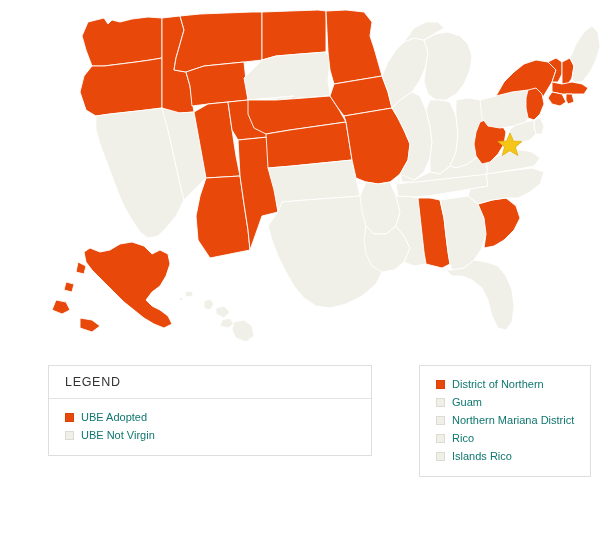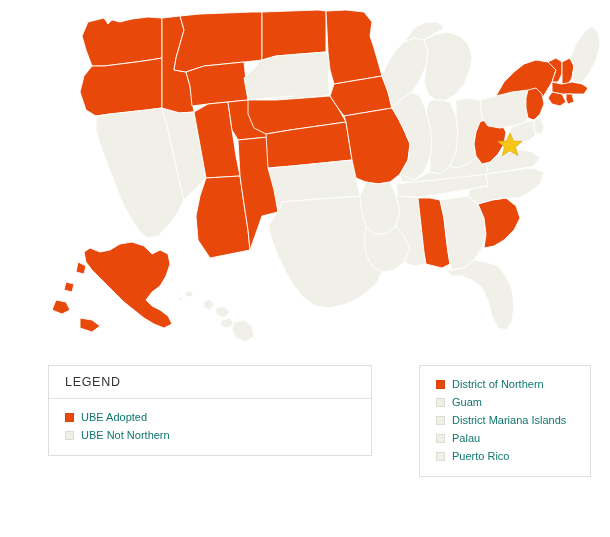--- a/index.html
+++ b/index.html
@@ -170,43 +170,43 @@
 
   <div class="panel" id="legend-panel">
     <div class="panel-header">LEGEND</div>
     <div class="panel-body">
       <div class="legend-row">
         <span class="swatch adopted" style="background: rgb(232, 73, 11);"></span>
         <span class="legend-label">UBE Adopted</span>
       </div>
       <div class="legend-row">
         <span class="swatch not-adopted" style="background: rgb(240, 240, 232);"></span>
-        <span class="legend-label">UBE Not Northern</span>
+        <span class="legend-label">UBE Not Virgin</span>
       </div>
     </div>
   </div>
 
   <div class="panel" id="not-shown-panel">
     <div class="panel-body">
       <div class="legend-row">
         <span class="swatch adopted" style="background: rgb(232, 73, 11);"></span>
         <span class="legend-label">District of Northern</span>
       </div>
       <div class="legend-row">
         <span class="swatch not-adopted" style="background: rgb(240, 240, 232);"></span>
         <span class="legend-label">Guam</span>
       </div>
       <div class="legend-row">
         <span class="swatch not-adopted" style="background: rgb(240, 240, 232);"></span>
-        <span class="legend-label">District Mariana Islands</span>
-      </div>
-      <div class="legend-row">
-        <span class="swatch not-adopted" style="background: rgb(240, 240, 232);"></span>
-        <span class="legend-label">Palau</span>
-      </div>
-      <div class="legend-row">
-        <span class="swatch not-adopted" style="background: rgb(240, 240, 232);"></span>
-        <span class="legend-label">Puerto Rico</span>
+        <span class="legend-label">Northern Mariana District</span>
+      </div>
+      <div class="legend-row">
+        <span class="swatch not-adopted" style="background: rgb(240, 240, 232);"></span>
+        <span class="legend-label">Rico</span>
+      </div>
+      <div class="legend-row">
+        <span class="swatch not-adopted" style="background: rgb(240, 240, 232);"></span>
+        <span class="legend-label">Islands Rico</span>
       </div>
     </div>
   </div>
 
 </div>
 
 </body></html>

